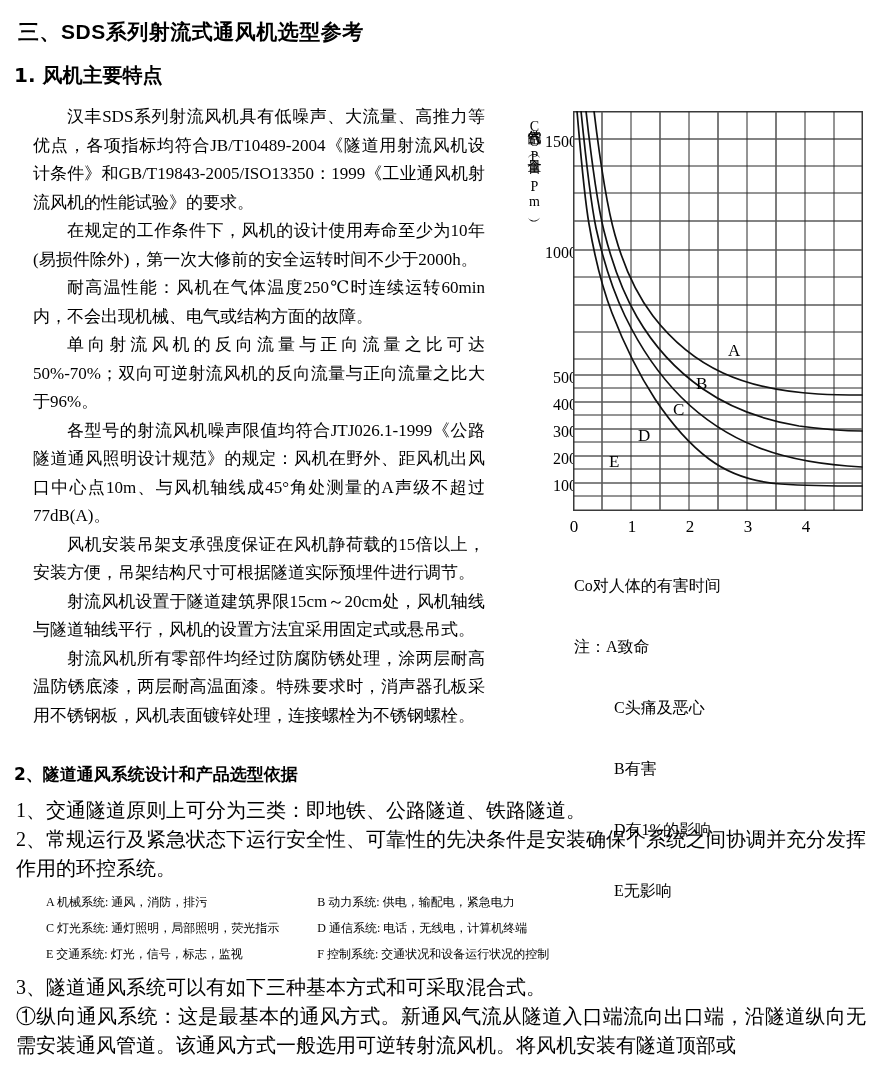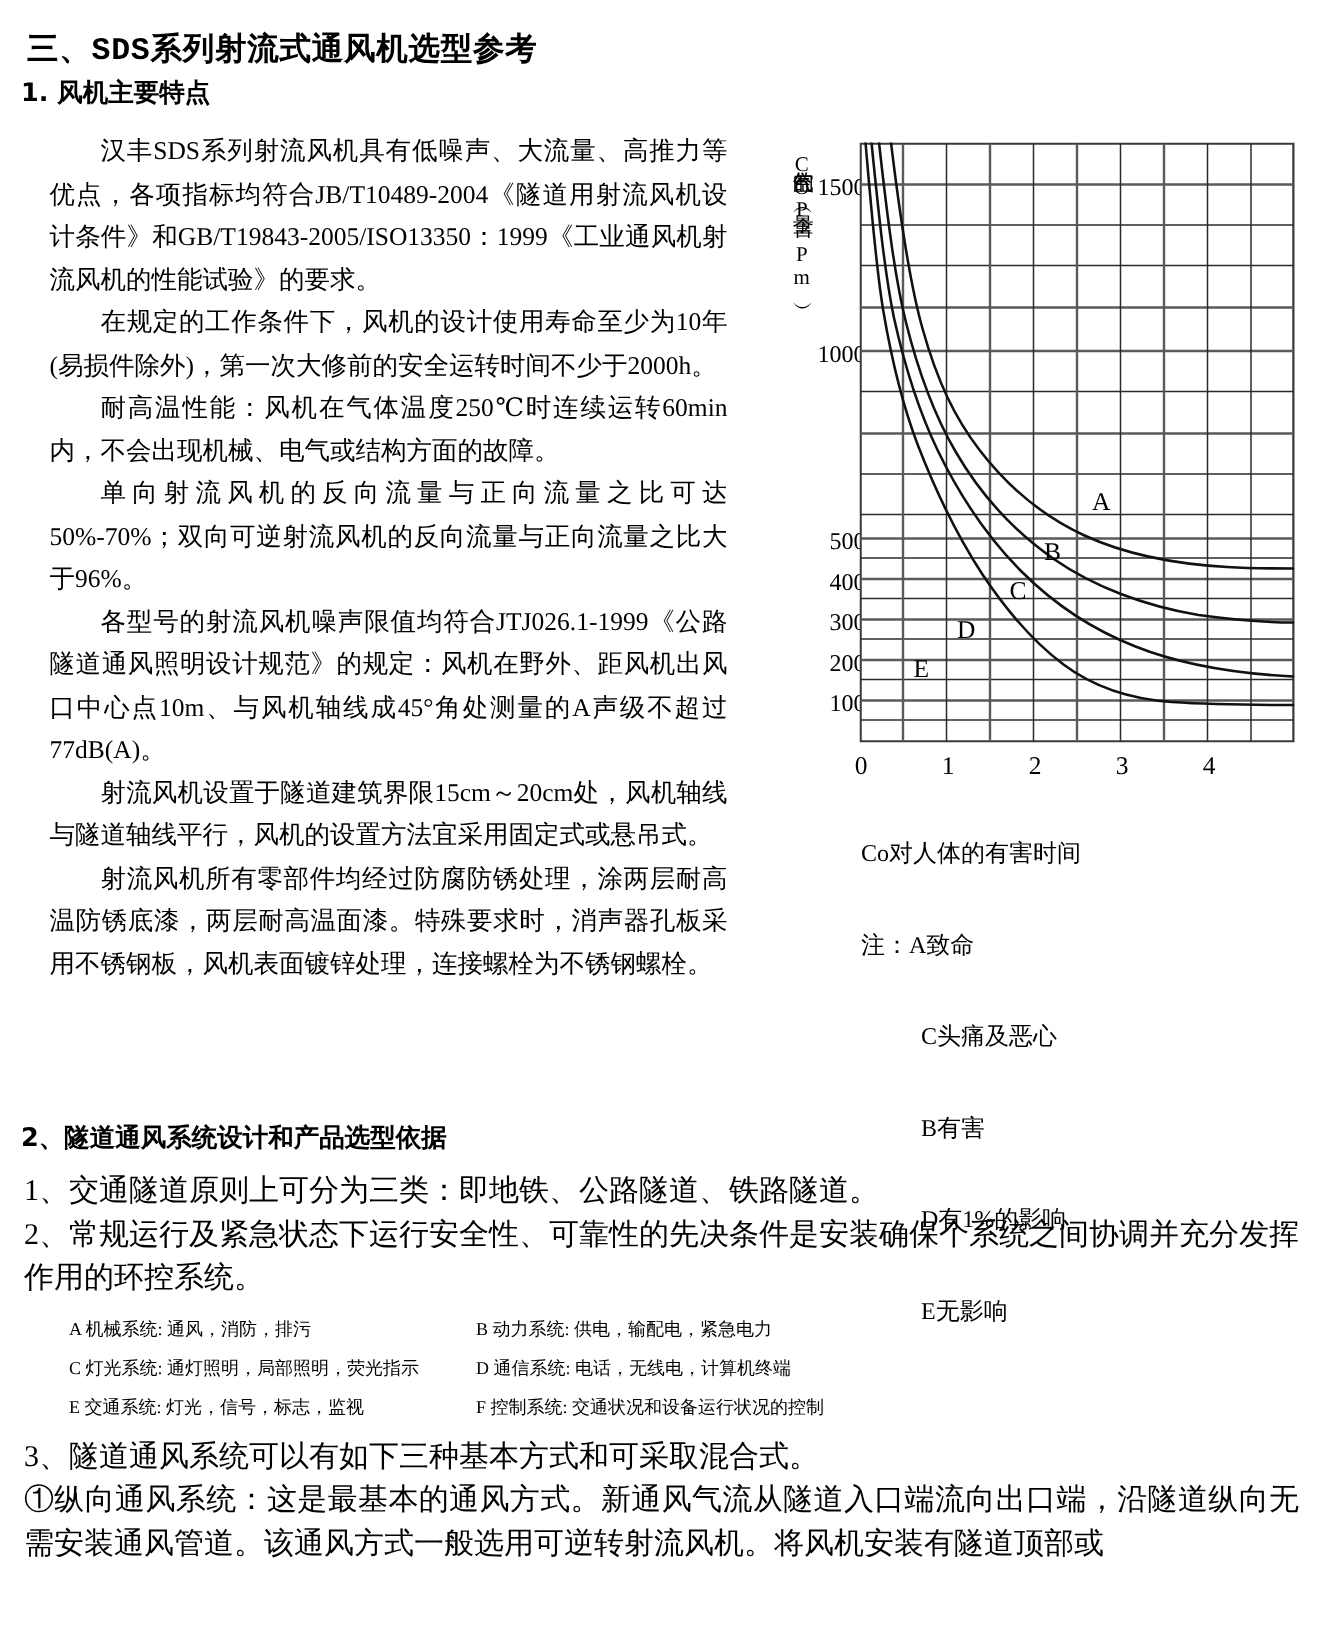--- a/index.html
+++ b/index.html
@@ -13,31 +13,31 @@
   }
   .page{
     position:relative;
     width:885px;
     min-height:1088px;
     overflow:hidden;
   }
 
   
   .h-section{
-    font-family:Liberation Mono, monospace;
+    font-family:Liberation Sans, sans-serif;
     font-weight:bold;
     font-size:21px;
     letter-spacing:.5px;
     margin:18px 0 0 18px;
   }
   .h-sub{
     font-family:"DejaVu Sans","Liberation Sans",sans-serif;
     font-weight:bold;
-    font-size:17px;
-    margin:4px 0 0 14px;
+    font-size:20px;
+    margin:16px 0 0 14px;
   }
   .h-sub2{
     font-family:"DejaVu Sans","Liberation Sans",sans-serif;
     font-weight:bold;
     font-size:17px;
     margin:0 0 0 14px;
   }
 
   
   .upper{
@@ -167,20 +167,21 @@
   <h2 class="h-sub">1. 风机主要特点</h2>
 
   <div class="upper">
 
     <div class="col-text">
       <p>汉丰SDS系列射流风机具有低噪声、大流量、高推力等优点，各项指标均符合JB/T10489-2004《隧道用射流风机设计条件》和GB/T19843-2005/ISO13350：1999《工业通风机射流风机的性能试验》的要求。</p>
       <p>在规定的工作条件下，风机的设计使用寿命至少为10年(易损件除外)，第一次大修前的安全运转时间不少于2000h。</p>
       <p>耐高温性能：风机在气体温度250℃时连续运转60min内，不会出现机械、电气或结构方面的故障。</p>
       <p>单向射流风机的反向流量与正向流量之比可达50%-70%；双向可逆射流风机的反向流量与正向流量之比大于96%。</p>
       <p>各型号的射流风机噪声限值均符合JTJ026.1-1999《公路隧道通风照明设计规范》的规定：风机在野外、距风机出风口中心点10m、与风机轴线成45°角处测量的A声级不超过77dB(A)。</p>
+      <p>风机安装吊架支承强度保证在风机静荷载的15倍以上，安装方便，吊架结构尺寸可根据隧道实际预埋件进行调节。</p>
       <p>射流风机设置于隧道建筑界限15cm～20cm处，风机轴线与隧道轴线平行，风机的设置方法宜采用固定式或悬吊式。</p>
       <p>射流风机所有零部件均经过防腐防锈处理，涂两层耐高温防锈底漆，两层耐高温面漆。特殊要求时，消声器孔板采用不锈钢板，风机表面镀锌处理，连接螺栓为不锈钢螺栓。</p>
     </div>
 
     <div class="col-fig">
 
       <div class="chart-wrap">
 
         <div class="ylabel">空气的CO含量（P·Pm）</div>
 

